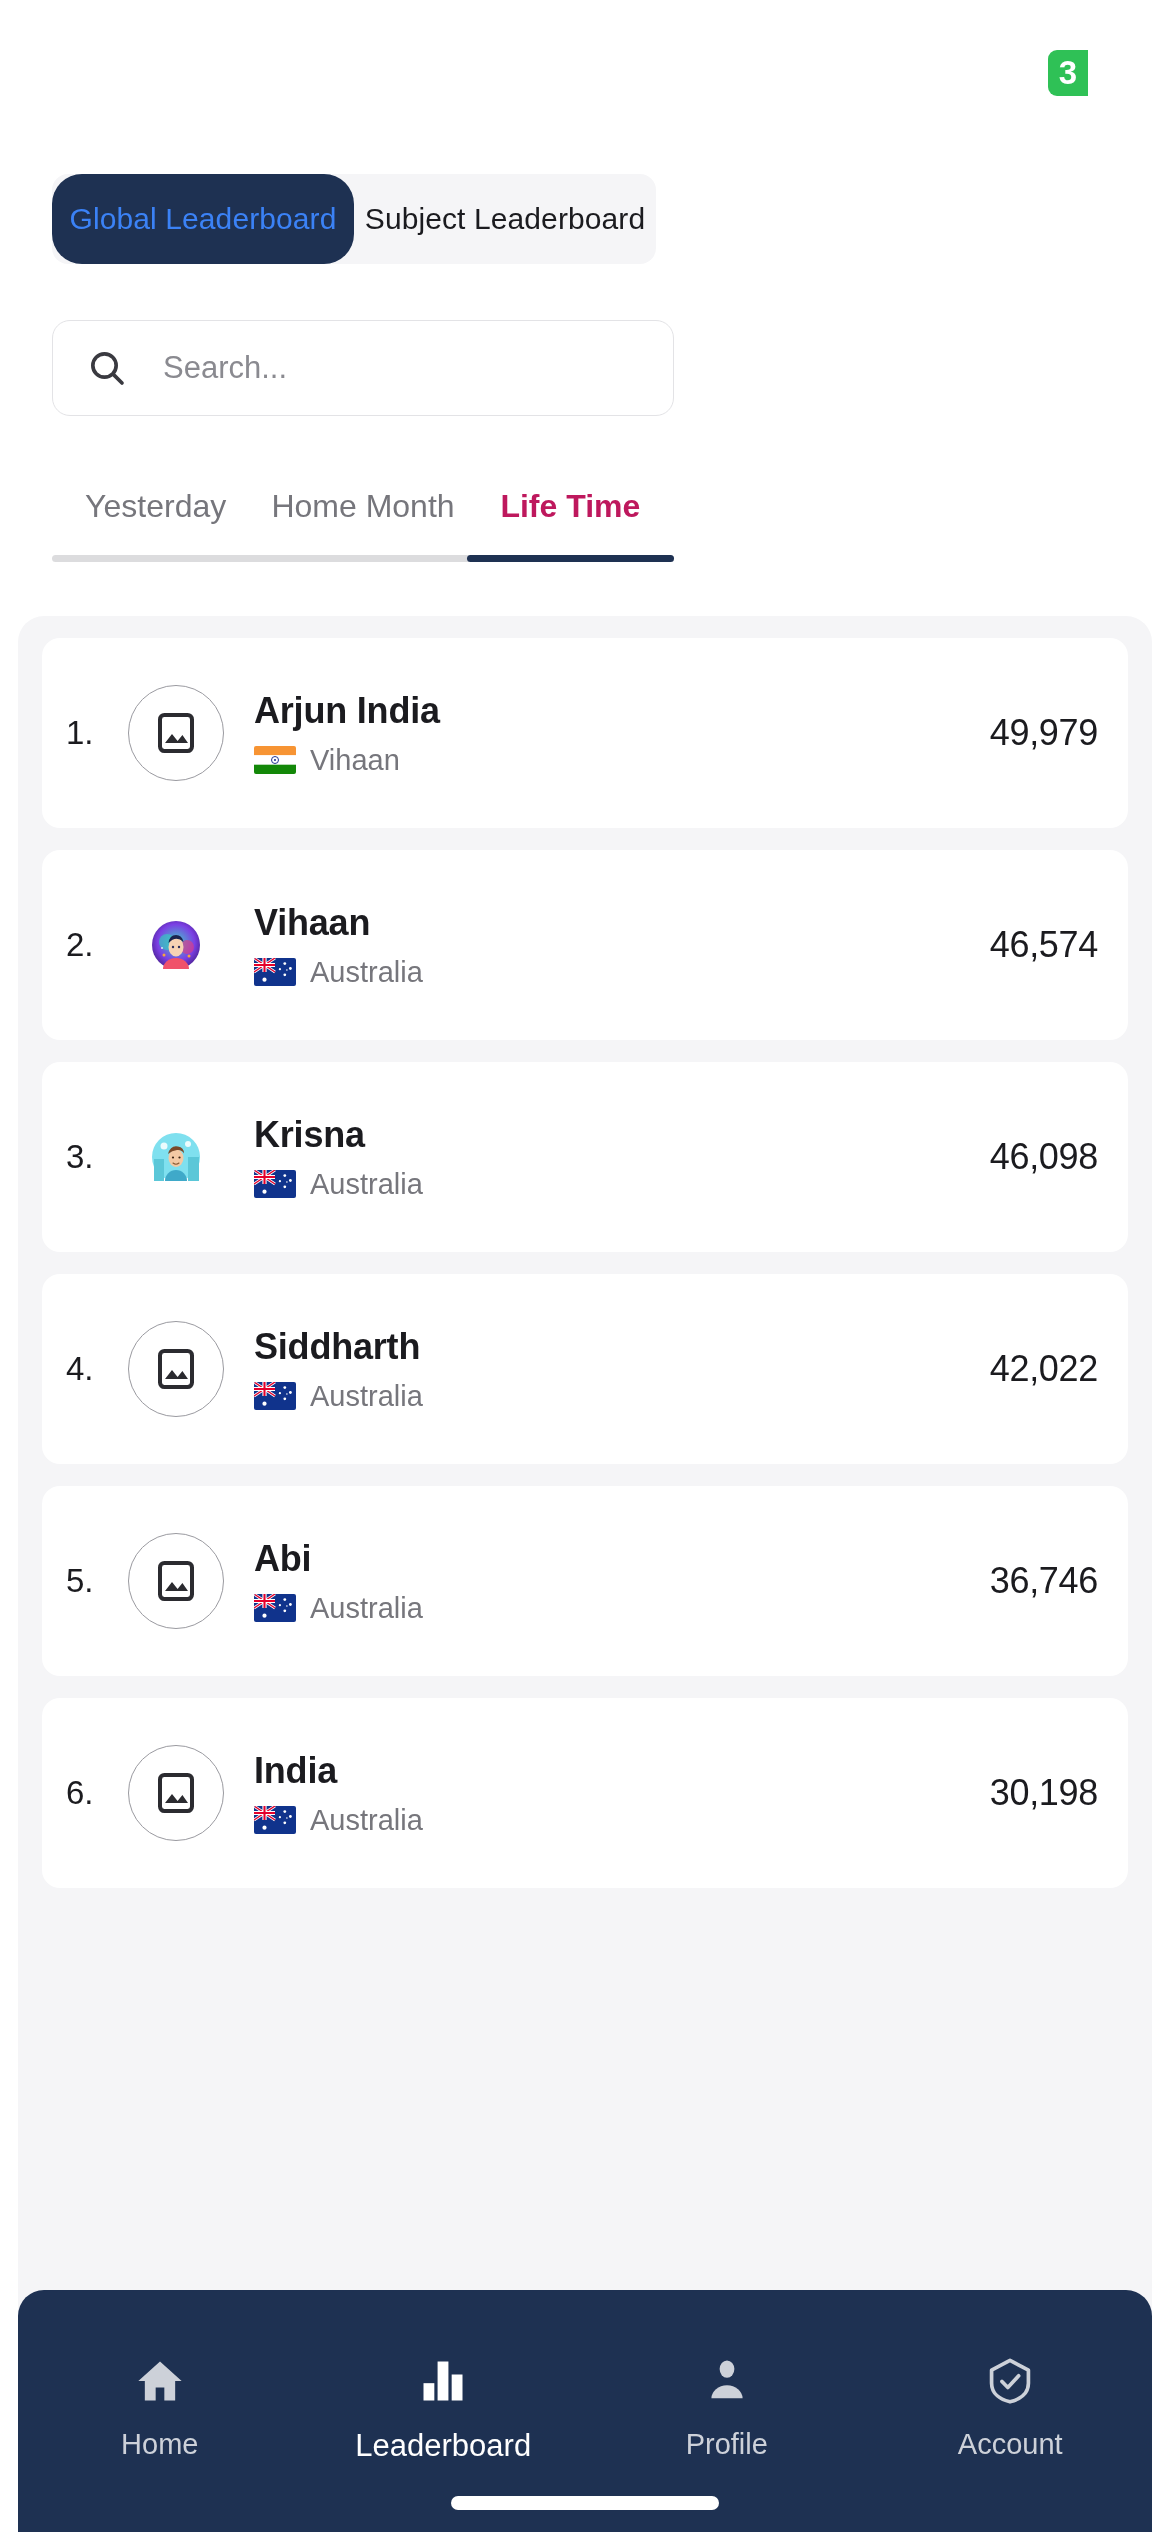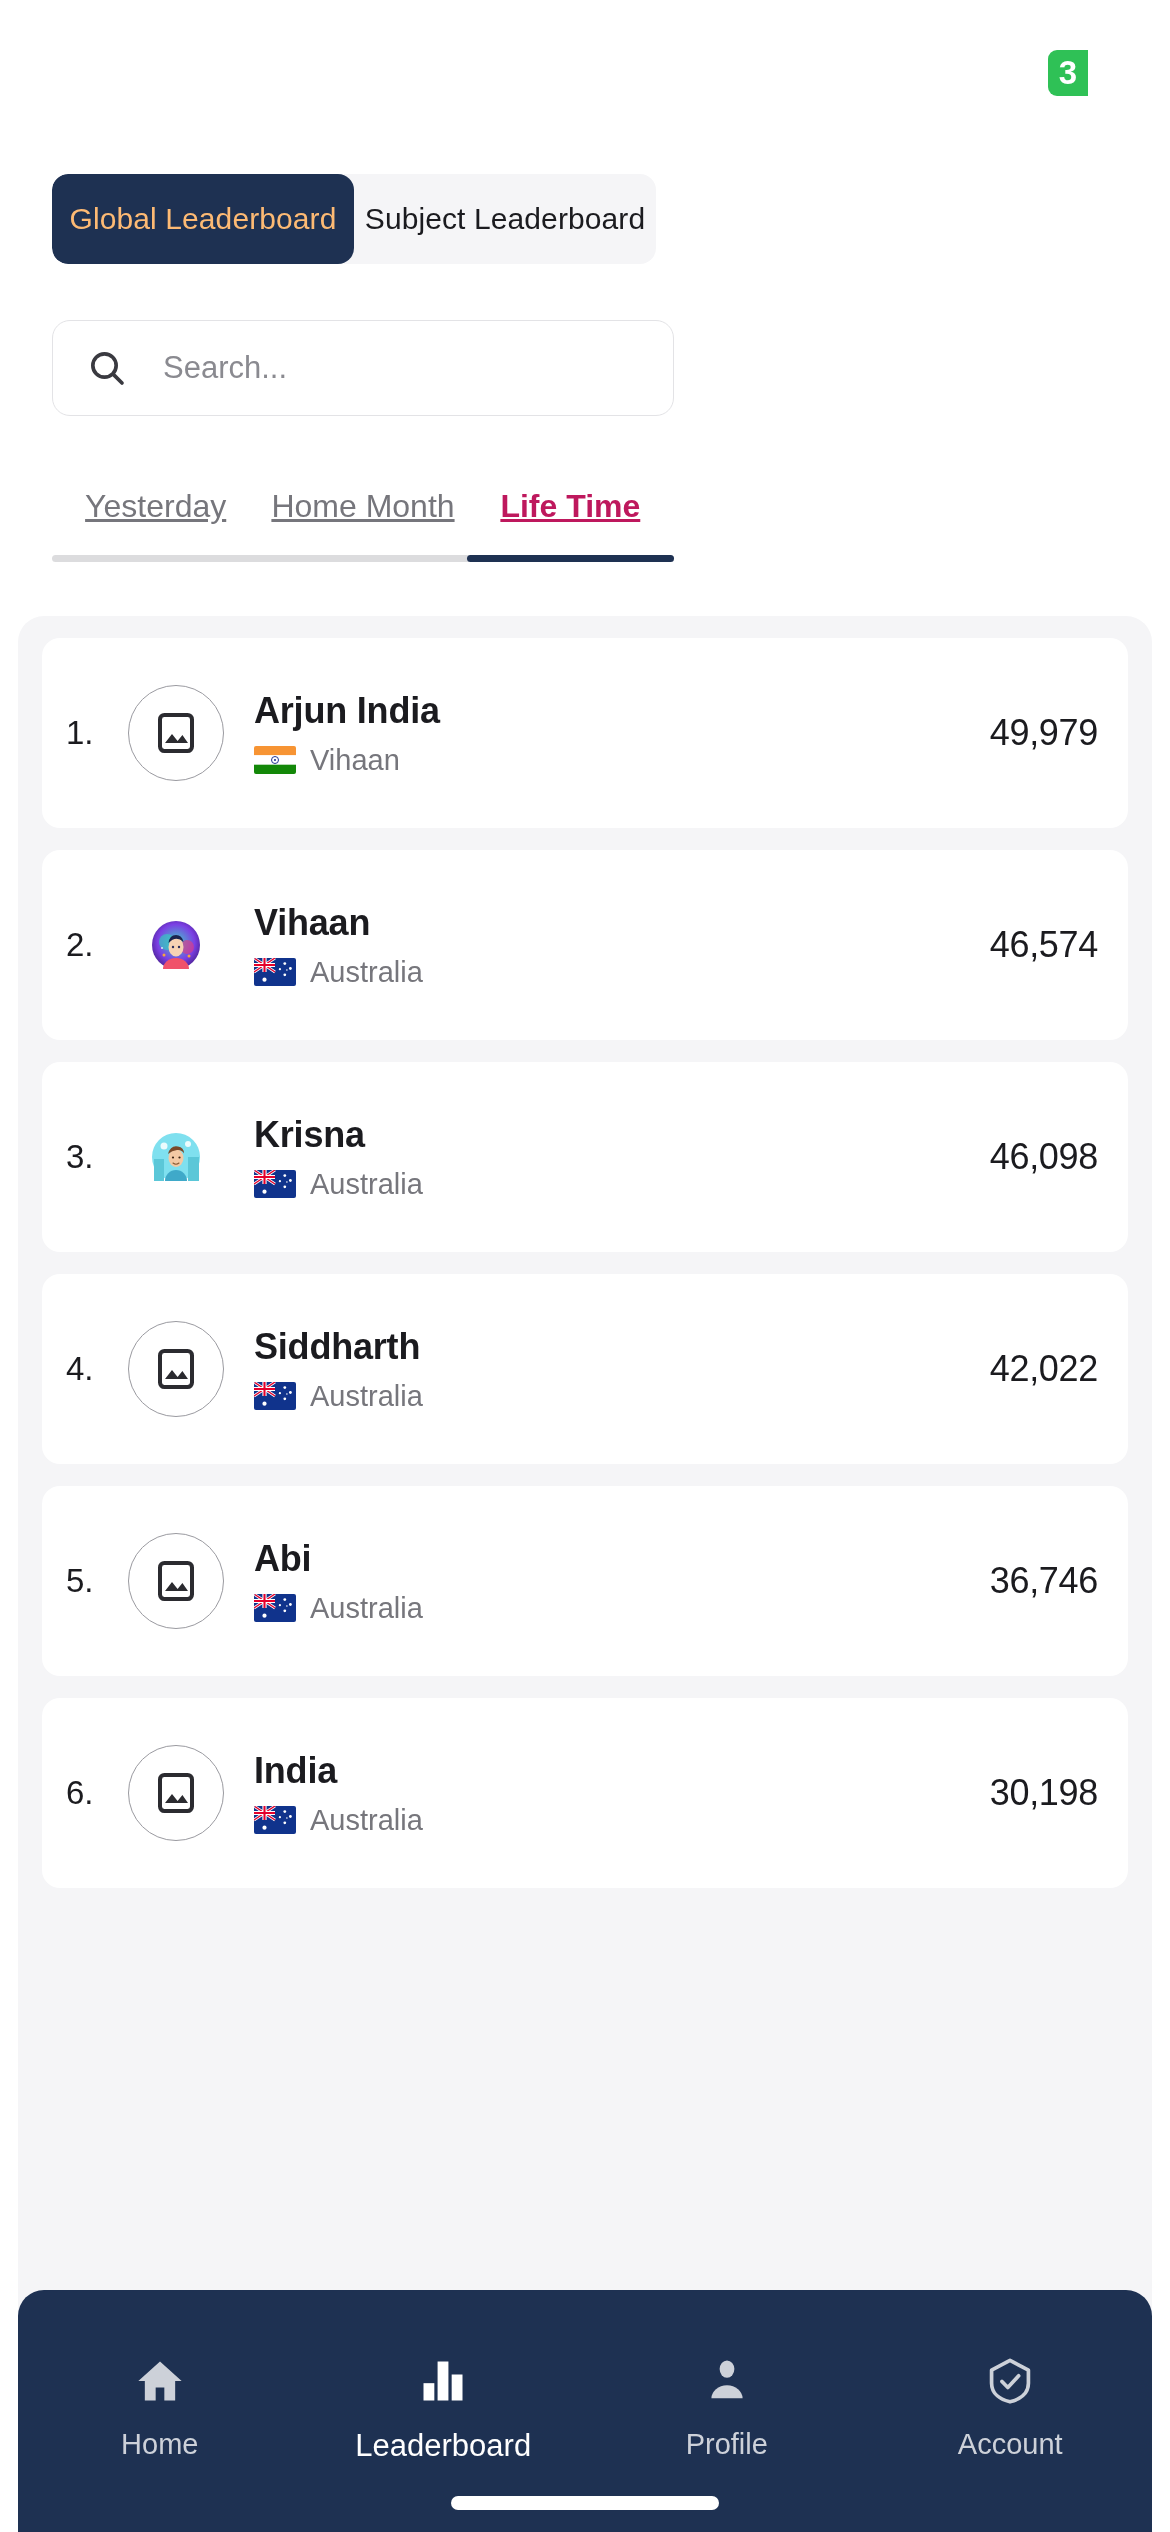--- a/index.html
+++ b/index.html
@@ -46,22 +46,22 @@
     height: 90px; flex: 1;
     display: flex; align-items: center; justify-content: center;
     font-size: 30px; color: #1b1b1f;
     letter-spacing: .1px;
     background: transparent;
     border: none; cursor: pointer;
     font-family: "Liberation Sans", sans-serif;
   }
   .seg.active {
     background: #1e3152;
-    color: #fdba74;
-    border-radius: 16px;
+    color: #3b82f6;
+    border-radius: 30px;
     text-align: center;
   }
 
   
   .search-wrap { padding: 56px 52px 0 52px; flex: none; }
   .search-box {
     width: 622px; height: 96px;
     border: 1.6px solid #e3e3e6;
     border-radius: 18px;
     display: flex; align-items: center;
@@ -80,21 +80,20 @@
 
   
   .tabs-wrap { padding: 72px 52px 0 52px; flex: none; }
   .tabs { display: flex; align-items: flex-end; width: 622px; }
   .tab {
     flex: 1; text-align: center;
     font-size: 32px; color: #76767c;
     padding-bottom: 30px;
     background: none; border: none; cursor: pointer;
     font-family: "Liberation Sans", sans-serif;
-    text-decoration: underline;
   }
   .tab.active { color: #be185d; font-weight: bold; }
   .tab-track {
     width: 622px; height: 7px;
     background: #dcdcde; border-radius: 4px;
     display: flex;
   }
   .tab-indicator {
     width: 33.33%; height: 7px;
     background: #1e3152; border-radius: 4px;

